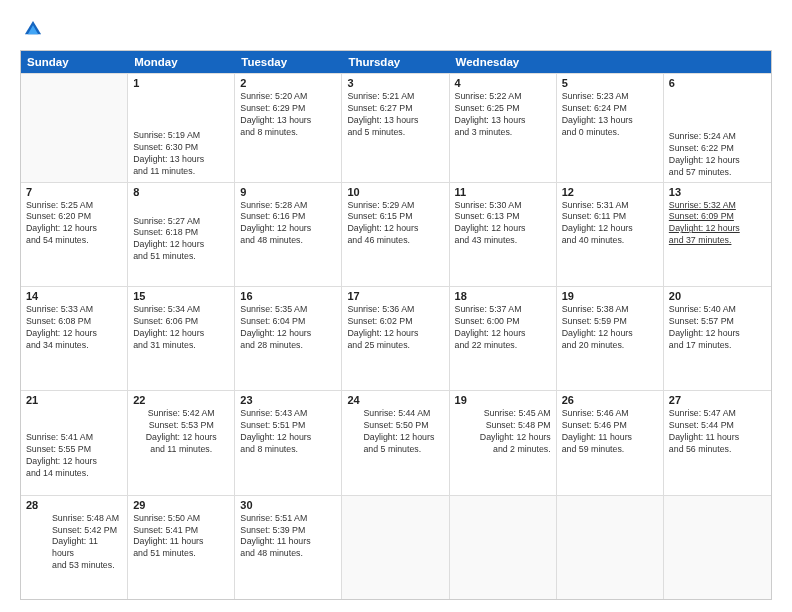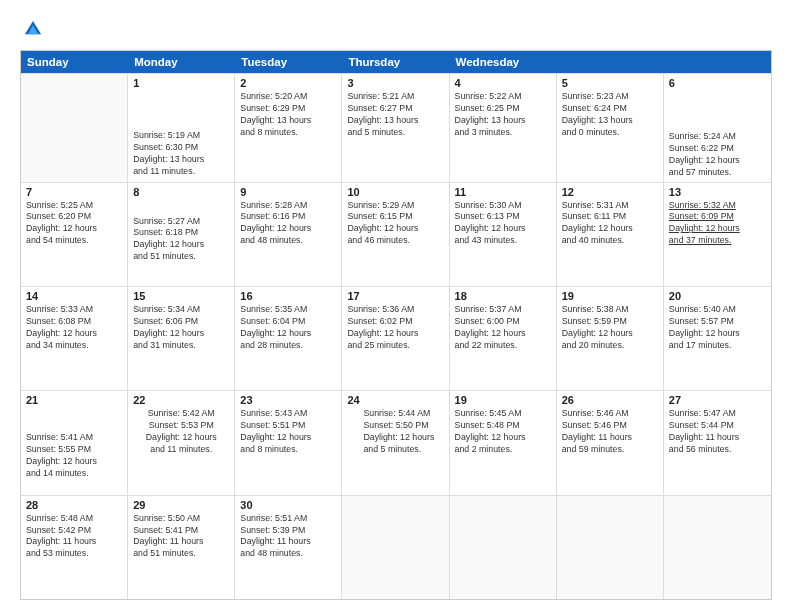--- a/index.html
+++ b/index.html
@@ -303,21 +303,21 @@
           </div>
           <div class="cal-cell">
             <div class="day-num">24</div>
             <div class="day-info" style="white-space: pre-line; margin-left: 16px;">Sunrise: 5:44 AM
 Sunset: 5:50 PM
 Daylight: 12 hours
 and 5 minutes.</div>
           </div>
           <div class="cal-cell">
             <div class="day-num">19</div>
-            <div class="day-info" style="white-space: pre-line;">Sunrise: 5:45 AM
+            <div class="day-info" style="white-space: pre-line; text-align: right;">Sunrise: 5:45 AM
 Sunset: 5:48 PM
 Daylight: 12 hours
 and 2 minutes.</div>
           </div>
           <div class="cal-cell">
             <div class="day-num">26</div>
             <div class="day-info" style="white-space: pre-line;">Sunrise: 5:46 AM
 Sunset: 5:46 PM
 Daylight: 11 hours
 and 59 minutes.</div>
@@ -326,21 +326,21 @@
             <div class="day-num">27</div>
             <div class="day-info" style="white-space: pre-line;">Sunrise: 5:47 AM
 Sunset: 5:44 PM
 Daylight: 11 hours
 and 56 minutes.</div>
           </div>
         </div>
         <div class="cal-row">
           <div class="cal-cell">
             <div class="day-num">28</div>
-            <div class="day-info" style="white-space: pre-line;">Sunrise: 5:48 AM
+            <div class="day-info" style="white-space: pre-line; margin-left: 26px;">Sunrise: 5:48 AM
 Sunset: 5:42 PM
 Daylight: 11 hours
 and 53 minutes.</div>
           </div>
           <div class="cal-cell">
             <div class="day-num">29</div>
             <div class="day-info" style="white-space: pre-line;">Sunrise: 5:50 AM
 Sunset: 5:41 PM
 Daylight: 11 hours
 and 51 minutes.</div>

